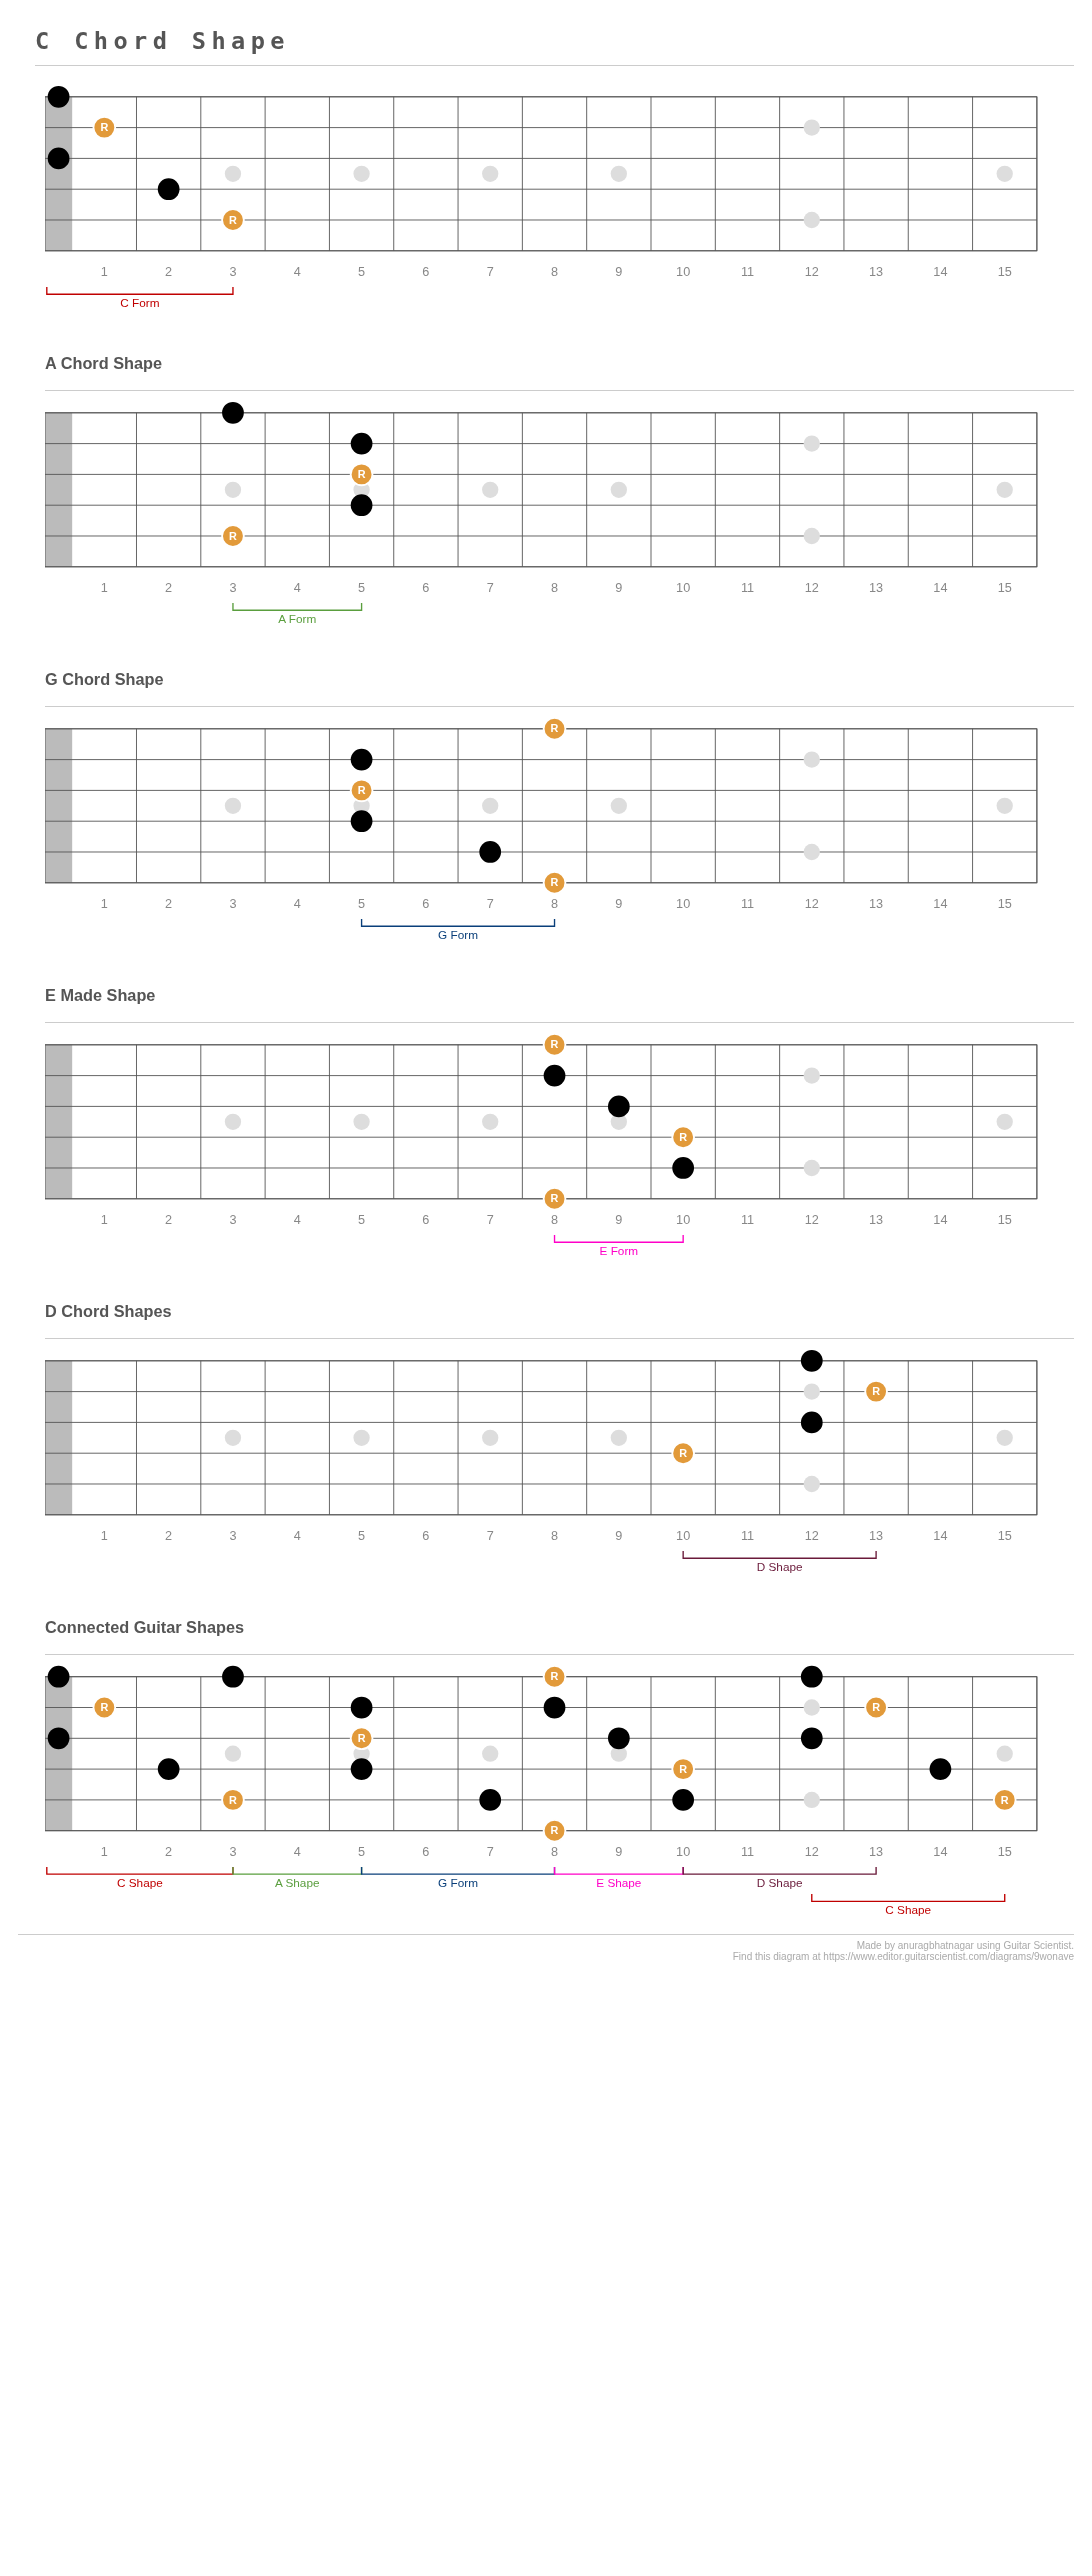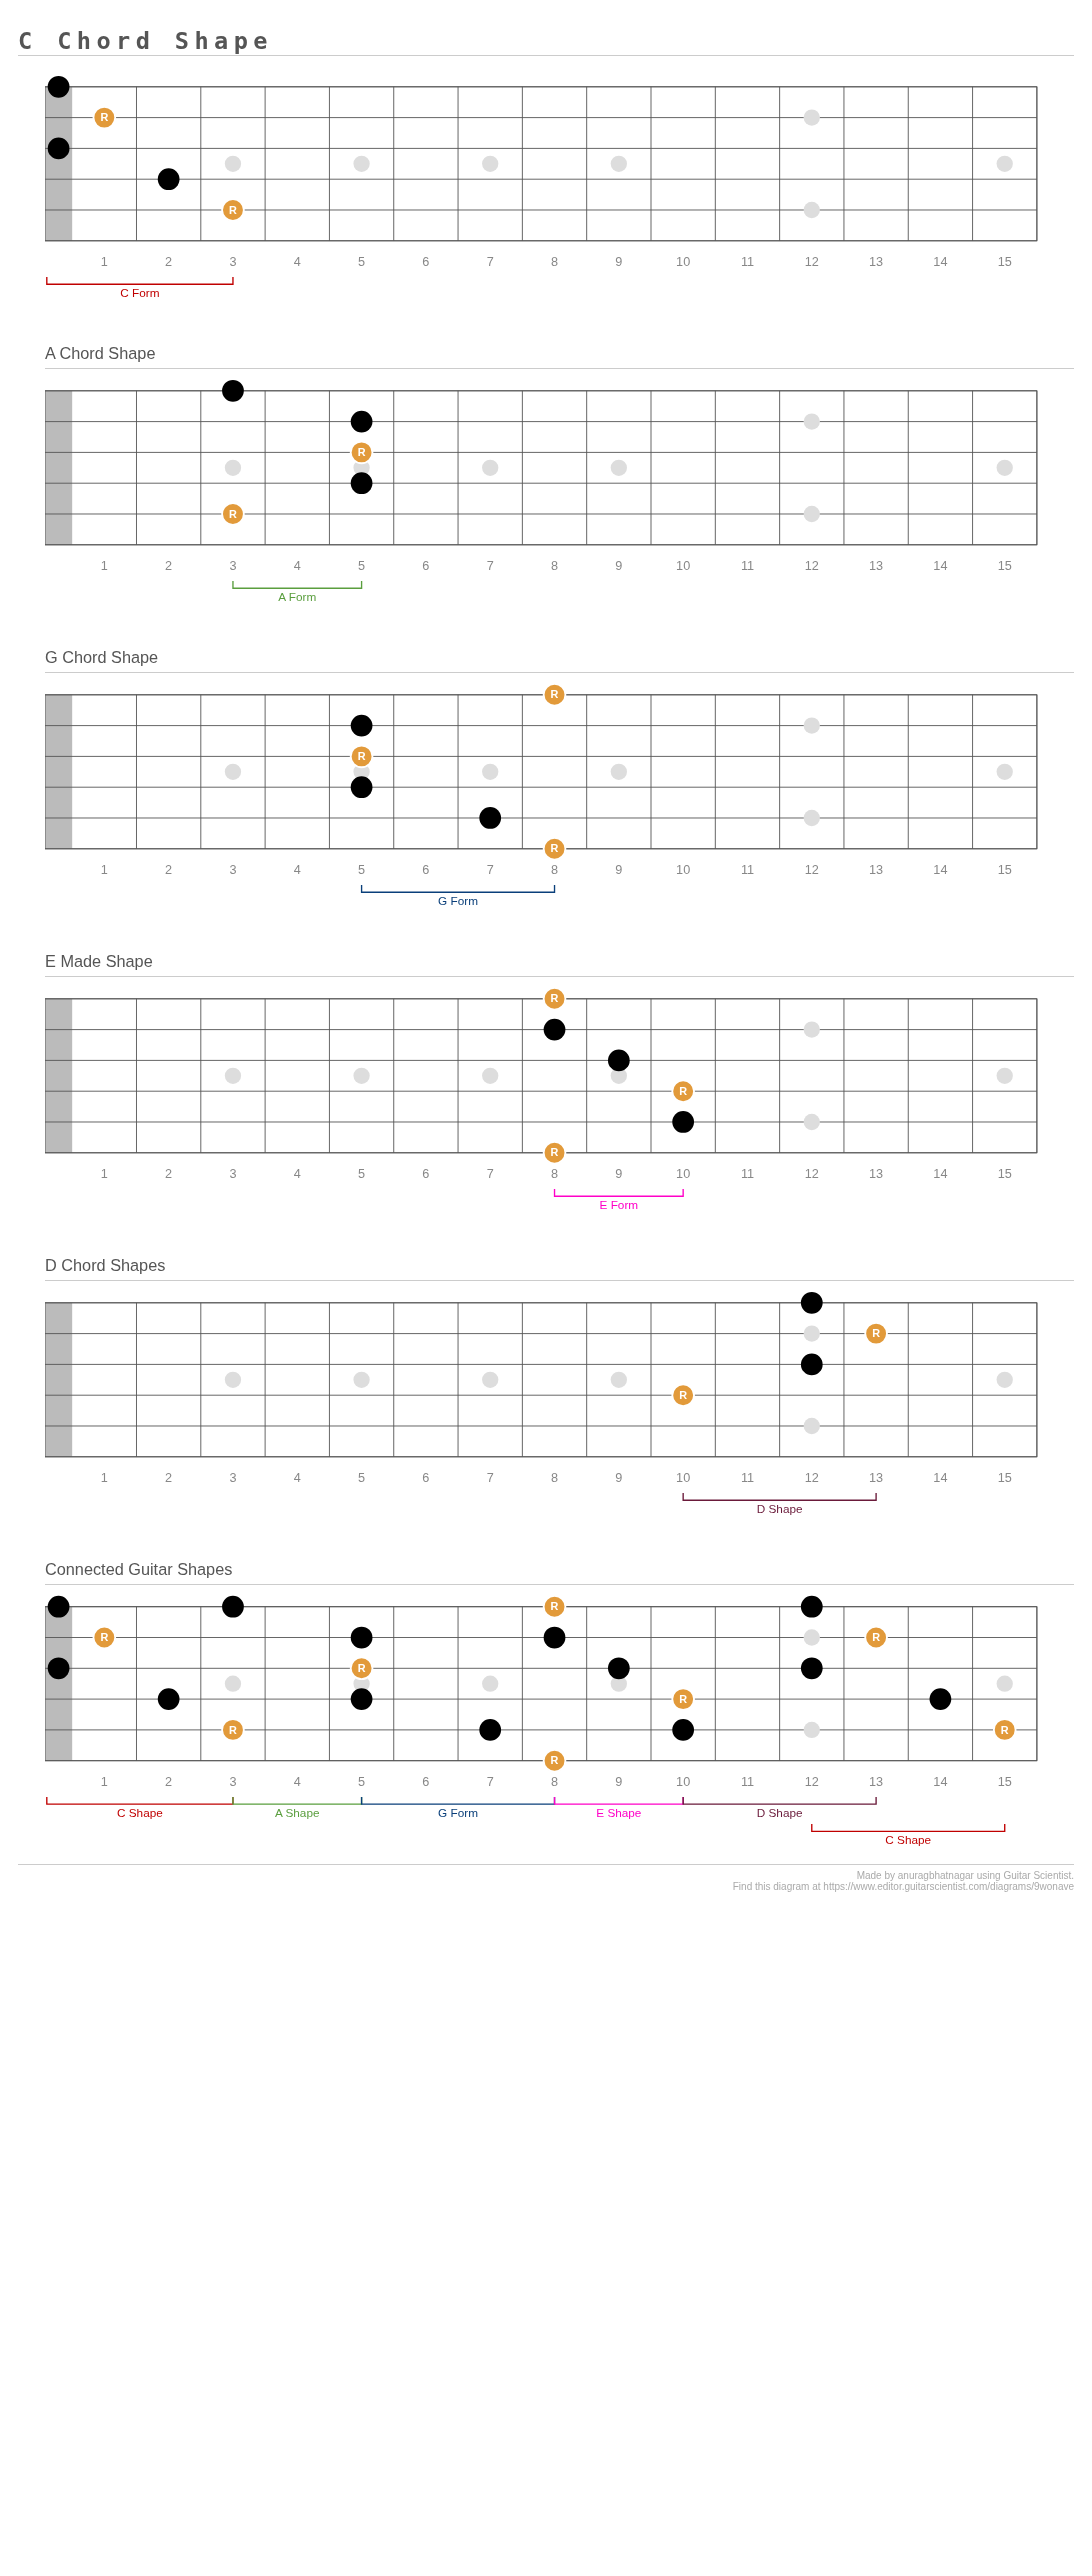--- a/index.html
+++ b/index.html
@@ -8,30 +8,30 @@
     margin: 0;
     padding: 18px;
     width: 1056px;
   }
   h1 {
     font-size: 23.6px;
     letter-spacing: 5.4px;
     color: #555;
     font-weight: bold;
     border-bottom: 0.9px solid #ccc;
-    padding-bottom: 0;
-    margin: 9px 0 18px 0;
+    padding-bottom: 10px;
+    margin: 9px 0 18px 17px;
   }
   h2 {
     font-family: -apple-system, Helvetica, Arial, sans-serif;
     font-size: 16.3px;
     color: #555;
-    font-weight: normal;
+    font-weight: bold;
     border-bottom: 0.9px solid #ccc;
-    padding-bottom: 5px;
+    padding-bottom: 17px;
     margin: 27px 0 9px 27px;
   }
   .board-wrap {
     margin-left: 27px;
   }
   svg.board { display:block; }
   .fret-num { font: 14px Arial; fill:#888; text-anchor:middle; }
   .bracket-label { font: 13px Arial; text-anchor:middle; }
   .footer {
     text-align:right;

